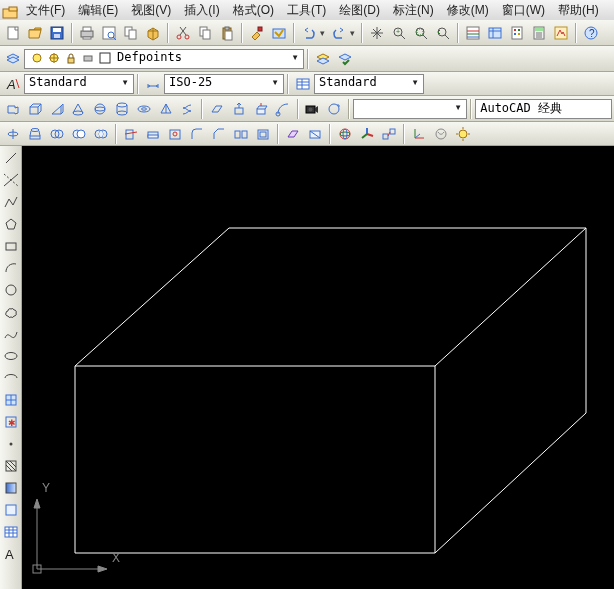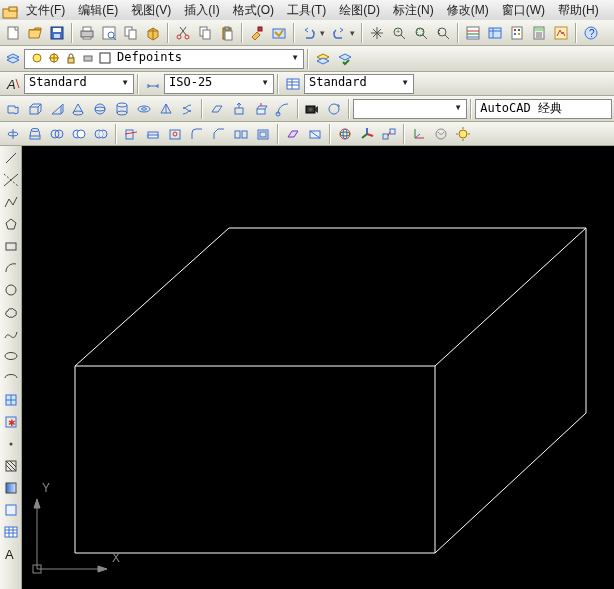--- a/index.html
+++ b/index.html
@@ -302,21 +302,21 @@
   <span class="sep"></span>
   <span class="btn">
       <svg width="16" height="16">
         <line x1="3" y1="10" x2="13" y2="10" stroke="#3d6fcf"></line>
         <line x1="3" y1="8" x2="3" y2="12" stroke="#3d6fcf"></line>
         <line x1="13" y1="8" x2="13" y2="12" stroke="#3d6fcf"></line>
         <polyline points="3,10 5,9 5,11" fill="#3d6fcf"></polyline>
         <polyline points="13,10 11,9 11,11" fill="#3d6fcf"></polyline>
       </svg>
     </span>
-  <div class="combo" style="width:110px">
+  <div class="combo" style="width:120px">
     <span class="txt">ISO-25</span>
     <span class="arrow">▾</span>
   </div>
   <span class="sep"></span>
   <span class="btn">
       <svg width="16" height="16">
         <rect x="2" y="3" width="12" height="10" fill="#fff" stroke="#3d6fcf"></rect>
         <line x1="2" y1="6" x2="14" y2="6" stroke="#3d6fcf"></line>
         <line x1="2" y1="9" x2="14" y2="9" stroke="#3d6fcf"></line>
         <line x1="7" y1="3" x2="7" y2="13" stroke="#3d6fcf"></line>

